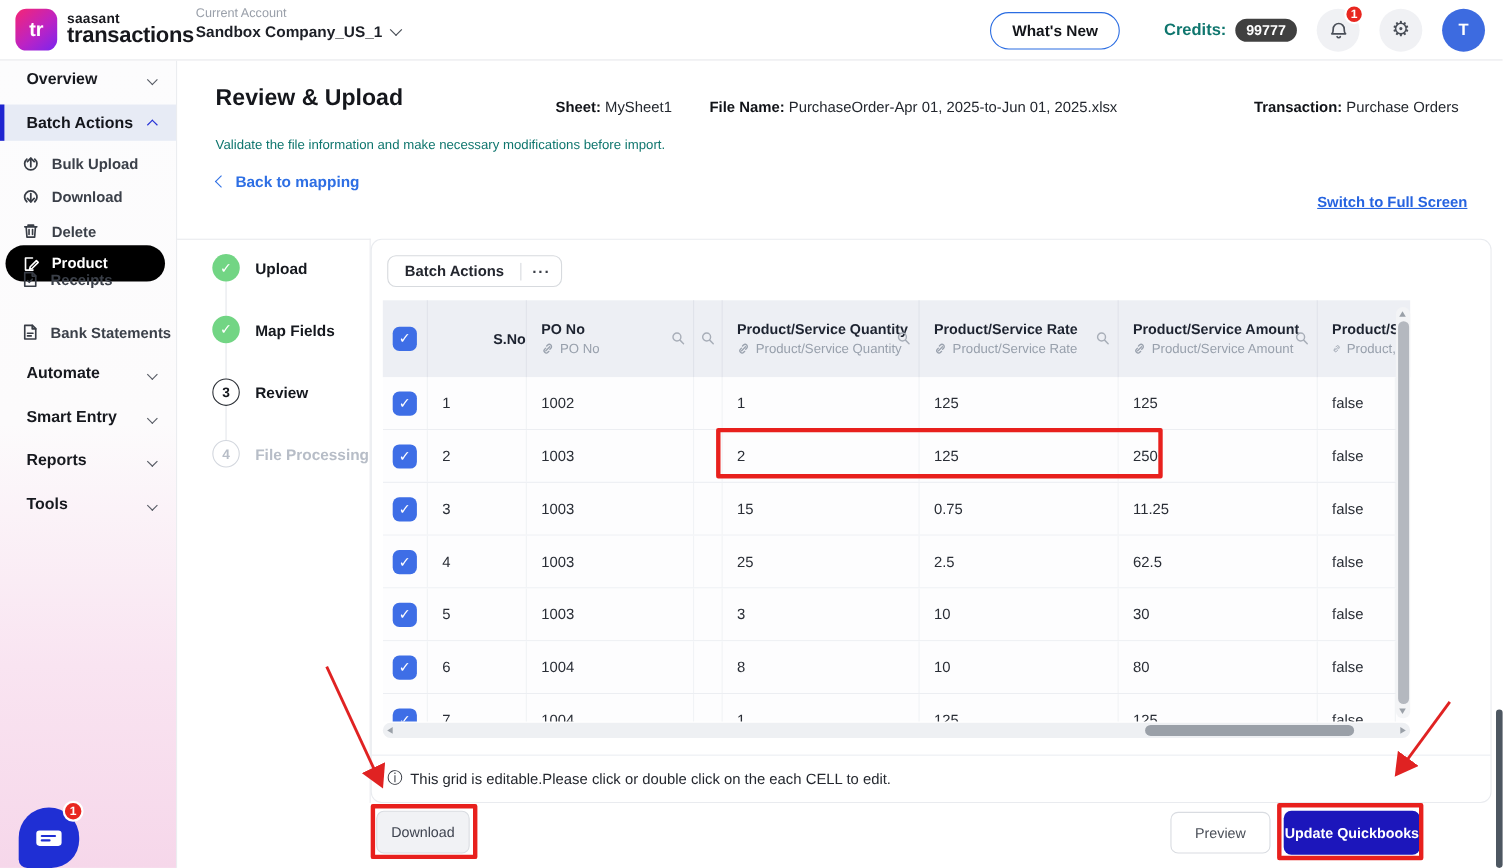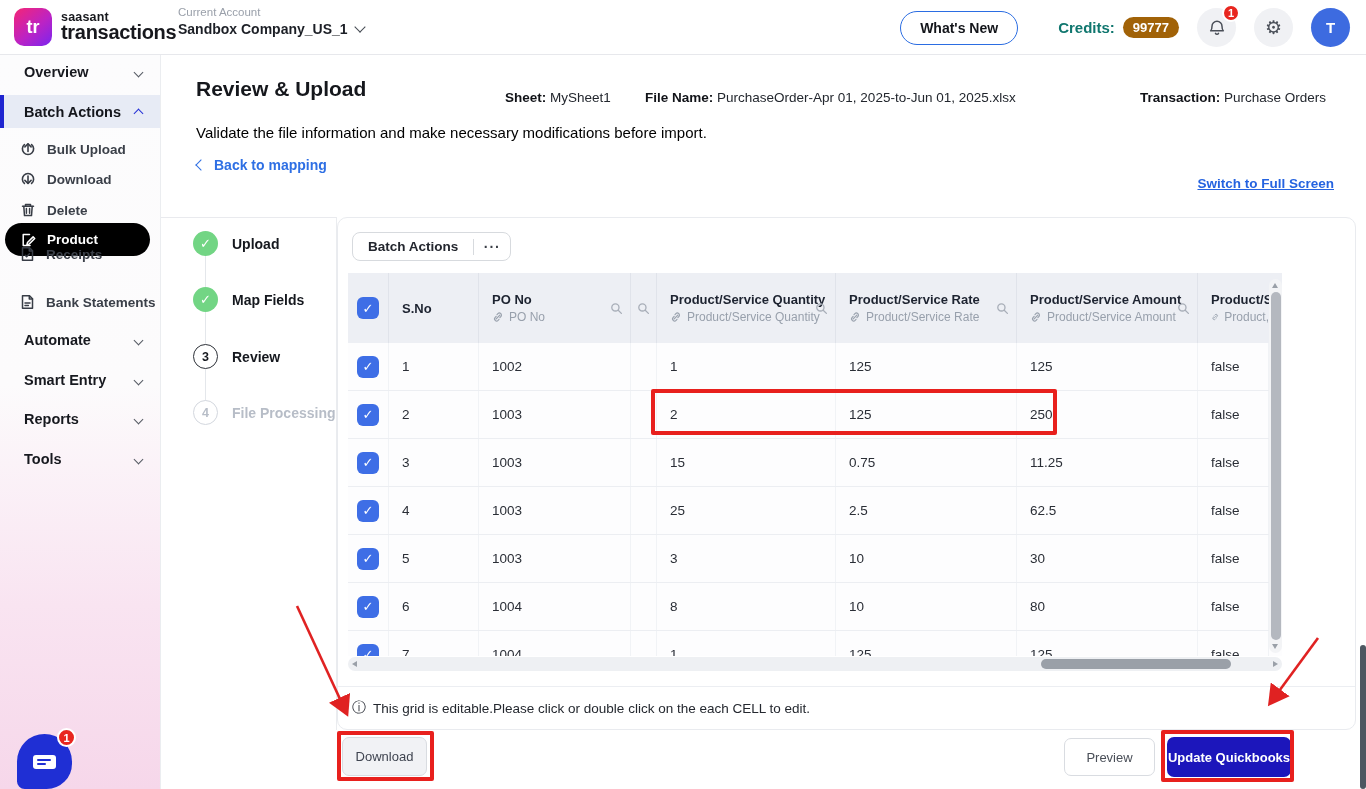--- a/index.html
+++ b/index.html
@@ -18,21 +18,21 @@
   .account { position:absolute; left:178px; top:6px; }
   .account-label { font-size:11.5px; color:#9aa0aa; }
   .account-name { display:flex; align-items:center; gap:8px; font-size:14px; font-weight:600; color:#1c1f26; margin-top:3px; cursor:pointer; }
   .chev { width:8px; height:8px; border-right:1.8px solid #454a53; border-bottom:1.8px solid #454a53;
     transform:rotate(45deg); margin-top:-4px; }
   .top-right { position:absolute; right:16px; top:7px; height:41px; display:flex; align-items:center; gap:18px; }
   .whats-new { height:34px; padding:0 19px; border:1.5px solid #2b6de2; border-radius:18px; background:#fff;
     font-size:14px; font-weight:600; color:#13151a; display:flex; align-items:center; cursor:pointer; margin-right:22px; }
   .credits { display:flex; align-items:center; gap:8px; }
   .credits-label { font-size:15px; font-weight:800; color:#0f766e; }
-  .credits-pill { background:#a16207; color:#fff; font-size:13px; font-weight:700; border-radius:11px;
+  .credits-pill { background:#404040; color:#fff; font-size:13px; font-weight:700; border-radius:11px;
     padding:3px 10px; }
   .icon-circle { width:39px; height:39px; border-radius:50%; background:#f0f1f4; display:flex;
     align-items:center; justify-content:center; position:relative; cursor:pointer; }
   .badge { position:absolute; top:-4px; right:-4px; min-width:18px; height:18px; border-radius:9px; background:#e8261f;
     color:#fff; font-size:11px; font-weight:700; display:flex; align-items:center; justify-content:center; border:2px solid #fff; }
   .gear-glyph { font-size:19px; color:#4a4f58; }
   .avatar { width:39px; height:39px; border-radius:50%; background:#3d6be0; color:#fff; font-size:15px;
     font-weight:700; display:flex; align-items:center; justify-content:center; cursor:pointer; }
 
   
@@ -58,21 +58,21 @@
   .chat-lines::after { top:8px; width:9px; }
   .chat-badge { position:absolute; left:40px; top:-6px; min-width:19px; height:19px; border-radius:10px; background:#e8261f;
     color:#fff; font-size:11px; font-weight:700; display:flex; align-items:center; justify-content:center; border:2px solid #fff; }
 
   
   .main { position:absolute; left:161px; top:55px; width:1205px; height:734px; background:#fff; }
   .page-title { position:absolute; left:35px; top:22px; font-size:21px; font-weight:800; color:#15171c; }
   .meta { position:absolute; top:35px; font-size:13.5px; color:#23272e; }
   .meta b { font-weight:700; color:#111318; }
   .meta-sheet { left:344px; } .meta-file { left:484px; } .meta-txn { right:40px; }
-  .subtitle { position:absolute; left:35px; top:69px; font-size:15px; color:#000000; }
+  .subtitle { position:absolute; left:35px; top:69px; font-size:12px; color:#0f766e; }
   .back-link { position:absolute; left:36px; top:102px; display:flex; align-items:center; gap:9px;
     color:#2e6fe4; font-size:14px; font-weight:600; cursor:pointer; }
   .back-chev { width:8px; height:8px; border-left:1.8px solid #2e6fe4; border-bottom:1.8px solid #2e6fe4; transform:rotate(45deg); }
   .fullscreen-link { position:absolute; right:32px; top:121px; color:#2563e0; font-size:13.5px; font-weight:600;
     text-decoration:underline; cursor:pointer; }
   .head-line { position:absolute; left:0; top:162px; width:176px; height:1px; background:#e9eaee; }
 
   
   .steps { position:absolute; left:0; top:162px; width:176px; height:513px; border-right:1px solid #eaecef; }
   .steps .rail { position:absolute; left:44px; top:28px; width:1px; height:172px; background:#e4e7eb; }
@@ -95,21 +95,21 @@
     color:#3a3e46; cursor:pointer; letter-spacing:1px; }
 
   .grid { position:absolute; left:10px; top:55px; width:934px; }
   .ghead { display:flex; height:70px; background:#edeff4; }
   .gh-cell { position:relative; border-right:1px solid #e0e3ea; display:flex; flex-direction:column; justify-content:center;
     padding-left:13px; cursor:pointer; }
   .gh-title { font-size:13px; font-weight:700; color:#1d2330; white-space:nowrap; overflow:hidden; }
   .gh-sub { display:flex; align-items:center; gap:5px; font-size:12px; color:#98a0ac; margin-top:3px; white-space:nowrap; overflow:hidden; }
   .gh-search { position:absolute; right:7px; top:28px; }
   .c-cb { width:41px; align-items:center; padding-left:0; }
-  .c-sno { width:90px; } .c-po { width:152px; } .c-nar { width:26px; padding-left:5px; }
+  .c-sno { width:90px;align-items:flex-end; } .c-po { width:152px; } .c-nar { width:26px; padding-left:5px; }
   .c-qty { width:179px; } .c-rate { width:181px; } .c-amt { width:181px; } .c-last { width:71px; border-right:none; }
   .cb { width:22px; height:22px; border-radius:6px; background:#3e6ee6; display:flex; align-items:center;
     justify-content:center; cursor:pointer; }
   .cb::after { content:"✓"; color:#fff; font-size:13px; font-weight:700; }
 
   .gbody { height:313px; overflow:hidden; }
   .grow { display:flex; height:48px; background:#fdfdfe; border-bottom:1px solid #eceef2; }
   .g-cell { display:flex; align-items:center; padding-left:13px; font-size:13.5px; color:#2a2e36;
     border-right:1px solid #f1f3f6; cursor:text; }
   .g-cb { justify-content:center; padding-left:0; cursor:pointer; }

